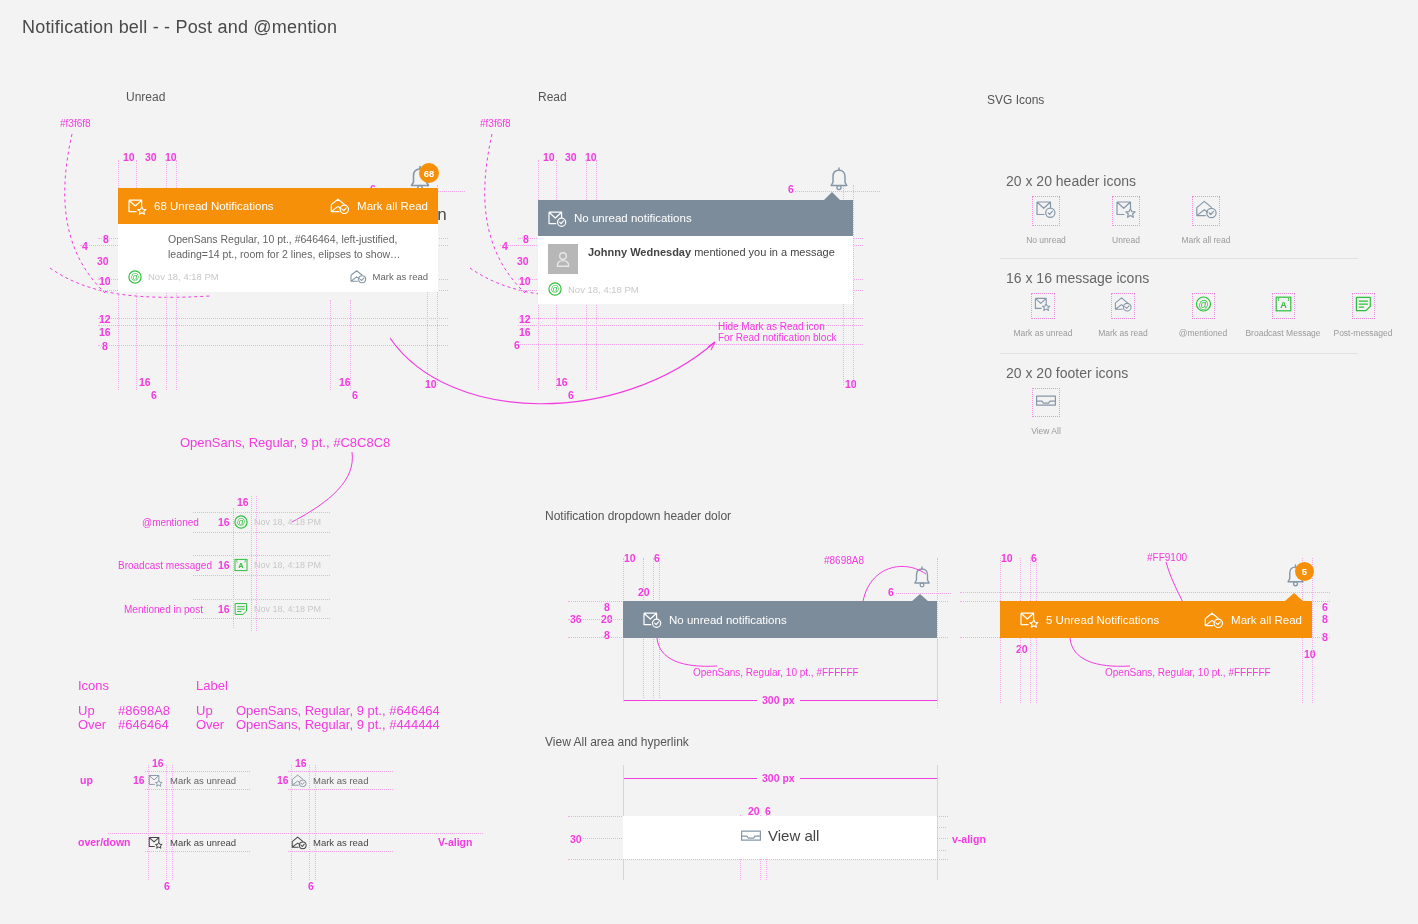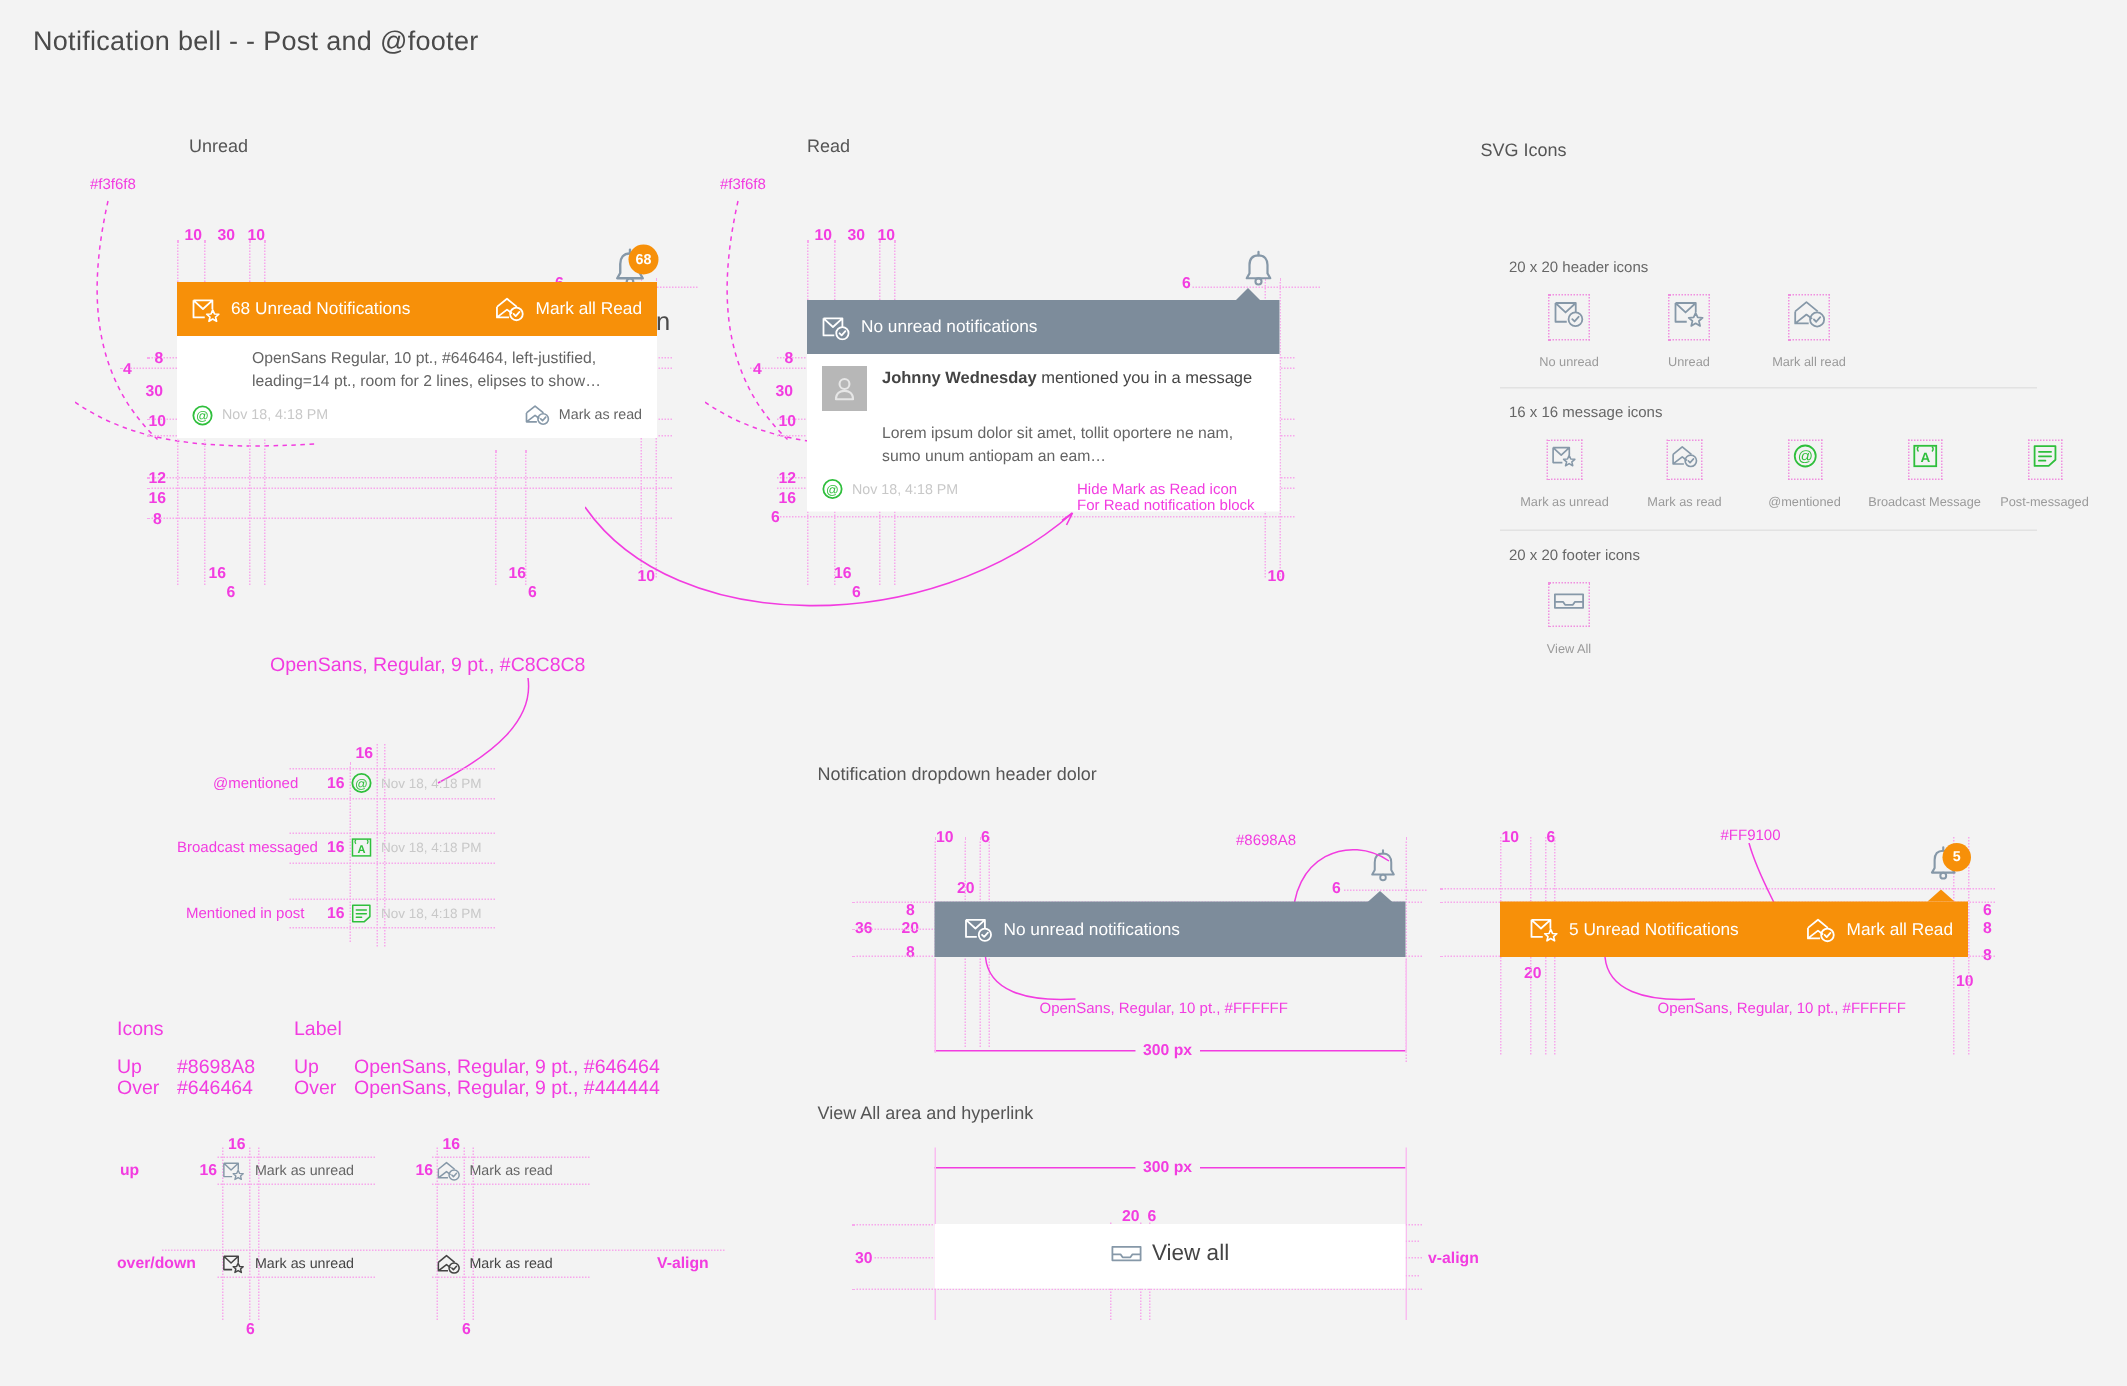--- a/index.html
+++ b/index.html
@@ -47,30 +47,30 @@
 
   
   .badge { position:absolute; border-radius:50%; background:#f79009; color:#fff;
            display:flex;align-items:center;justify-content:center; font-size:9.5px; font-weight:bold; }
 
   
   .icon-cell { display:flex; flex-direction:column; align-items:center; width:80px; }
   .icon-box { padding:2px; outline:1px dotted #f08fe0; margin-bottom:10px; }
   .icon-cap { font-size:8.5px; color:#9a9a9a; white-space:nowrap; }
   .divider { height:1px; background:#e2e2e2; }
-  .panel-cap { font-size:10px; color:#666; }
+  .panel-cap { font-size:14px; color:#666; }
 
   
   .ts-row { display:flex; align-items:center; font-size:9px; color:#c8c8c8; }
   .label-row { display:flex; align-items:center; gap:6px; font-size:9.5px; }
 </style>
 </head>
 <body>
 
-<div class="abs" id="page-title">Notification bell  - -  Post and @footer</div>
+<div class="abs" id="page-title">Notification bell  - -  Post and @mention</div>
 
 <div class="abs sec-cap" style="left:126px; top:90px;">Unread</div>
 <div class="abs spec" style="left:60px; top:118px;">#f3f6f8</div>
 
 <svg class="abs" style="left:50px; top:128px;" width="180" height="180">
   <path d="M22 6 C 10 60, 8 120, 55 165" fill="none" stroke="#f23ce0" stroke-width="1" stroke-dasharray="3,3"></path>
   <path d="M0 140 C 40 168, 90 172, 160 168" fill="none" stroke="#f23ce0" stroke-width="1" stroke-dasharray="3,3"></path>
 </svg>
 
 <div class="abs spec-b" style="left:123px; top:151px;">10</div>
@@ -219,21 +219,20 @@
   </div>
   <div class="body-row">
     <div class="avatar">
       <svg width="16" height="17" viewBox="0 0 16 17">
         <circle cx="8" cy="5" r="3.3" fill="none" stroke="#e6e6e6" stroke-width="1.4"></circle>
         <path d="M2.3 15.2 C2.3 11.3 5 9.6 8 9.6 C11 9.6 13.7 11.3 13.7 15.2 Z" fill="none" stroke="#e6e6e6" stroke-width="1.4" stroke-linejoin="round"></path>
       </svg>
     </div>
     <div class="msg"><b>Johnny Wednesday</b><span> mentioned you in a message</span></div>
   </div>
-  <div class="desc">Lorem ipsum dolor sit amet, tollit oportere ne nam, sumo unum antiopam an eam…</div>
   <div class="foot">
     <svg width="14" height="14" viewBox="0 0 14 14">
       <circle cx="7" cy="7" r="6.1" fill="none" stroke="#2fbf3c" stroke-width="1.2"></circle>
       <text x="7" y="10.2" font-size="8.4" text-anchor="middle" fill="#2fbf3c" font-family="Liberation Sans, sans-serif">@</text>
     </svg>
     <span class="ts">Nov 18, 4:18 PM</span>
   </div>
 </div>
 
 <div class="abs spec" style="left:718px; top:321px;">Hide Mark as Read icon</div>

